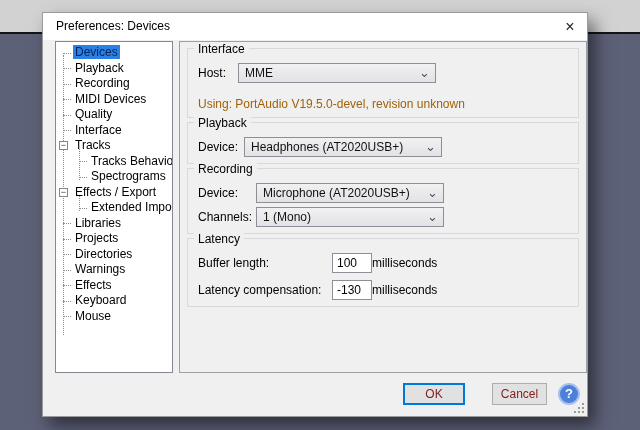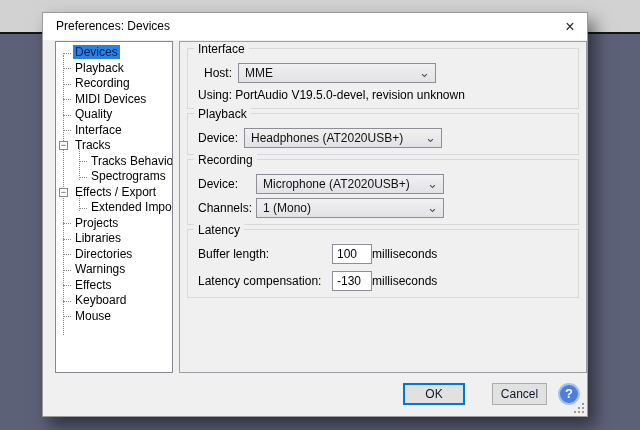--- a/index.html
+++ b/index.html
@@ -37,35 +37,35 @@
   .trow.selected .lbl { background:#2a80e3; color:#06235c; }
 
   
   .panel { position:absolute; left:136px; top:28px; width:408px; height:332px;
            border:1px solid #9aa0a6; background:#f0f0f0; padding:6px 7px; overflow:hidden; }
   .groupbox { position:relative; border:1px solid #d9d9dc; margin-bottom:4px; padding:14px 8px 6px 6px; }
   .legend { position:absolute; top:-7px; left:6px; background:#f0f0f0; padding:0 4px; font-size:12px; color:#000; }
   .row { display:flex; align-items:center; margin:0 0 4px 4px; font-size:12px; color:#000; }
   .row:last-child { margin-bottom:0; }
   .flabel { margin-right:6px; }
-  .w-host { width:34px;text-align:right; } .w-dev1 { width:40px; } .w-rec { width:52px; } .w-lat { width:128px; }
+  .w-host { width:34px; } .w-dev1 { width:40px; } .w-rec { width:52px; } .w-lat { width:128px; }
   .combo { height:20px; display:flex; align-items:center; position:relative;
            background:linear-gradient(#f1f1f3,#e2e2e6); border:1px solid #8e8e97;
            padding:0 18px 0 6px; font-size:12px; color:#111; }
   .combo .chev { position:absolute; right:5px; top:1px; font-size:13px; color:#50505a; line-height:16px; }
   .combo.w198 { width:198px; } .combo.w188 { width:188px; }
-  .using-line { margin:5px 0 0 4px; font-size:12px; color:#000000; }
+  .using-line { margin:14px 0 0 4px; font-size:12px; color:#a16207; }
   .num-input { width:40px; height:20px; border:1px solid #8e8e97; background:#fff;
                font-family:"Liberation Sans",sans-serif; font-size:12px; padding:0 4px; color:#000; }
   .unit { margin-left:0; }
   .lat-row { margin-bottom:7px; }
 
   
   .btn { position:absolute; top:370px; height:22px; background:#e1e1e1; border:1px solid #adadad;
-         font-family:"Liberation Sans",sans-serif; font-size:12px; color:#0f172a; text-align:center; line-height:19px; }
+         font-family:"Liberation Sans",sans-serif; font-size:12px; color:#7f1d1d; text-align:center; line-height:19px; }
   .btn-ok { left:360px; width:62px; border:2px solid #0078d7; }
   .btn-cancel { left:449px; width:55px; }
   .btn-help { position:absolute; left:515px; top:370px; width:22px; height:22px; border-radius:50%;
               background:#4c80da; border:2px solid #a6c0ec; color:#fff; font-weight:bold;
               font-size:13px; text-align:center; line-height:18px; }
   .grip { position:absolute; right:3px; bottom:3px; width:10px; height:10px; }
   .grip::after { content:""; position:absolute; width:2px; height:2px; background:#9a9a9a;
                  left:0; top:8px; box-shadow:4px 0 #9a9a9a, 8px 0 #9a9a9a, 4px -4px #9a9a9a, 8px -4px #9a9a9a, 8px -8px #9a9a9a; }
 </style>
 </head>
@@ -91,22 +91,22 @@
       <div class="trow"><span class="lbl">Playback</span></div>
       <div class="trow"><span class="lbl">Recording</span></div>
       <div class="trow"><span class="lbl">MIDI Devices</span></div>
       <div class="trow"><span class="lbl">Quality</span></div>
       <div class="trow"><span class="lbl">Interface</span></div>
       <div class="trow parent"><span class="expand-box">−</span><span class="lbl">Tracks</span></div>
       <div class="trow d1"><span class="lbl">Tracks Behaviors</span></div>
       <div class="trow d1"><span class="lbl">Spectrograms</span></div>
       <div class="trow parent"><span class="expand-box">−</span><span class="lbl">Effects / Export</span></div>
       <div class="trow d1"><span class="lbl">Extended Import</span></div>
+      <div class="trow"><span class="lbl">Libraries</span></div>
       <div class="trow"><span class="lbl">Projects</span></div>
-      <div class="trow"><span class="lbl">Libraries</span></div>
       <div class="trow"><span class="lbl">Directories</span></div>
       <div class="trow"><span class="lbl">Warnings</span></div>
       <div class="trow"><span class="lbl">Effects</span></div>
       <div class="trow"><span class="lbl">Keyboard</span></div>
       <div class="trow"><span class="lbl">Mouse</span></div>
     </div>
   </div>
 
   <div class="panel">
 

